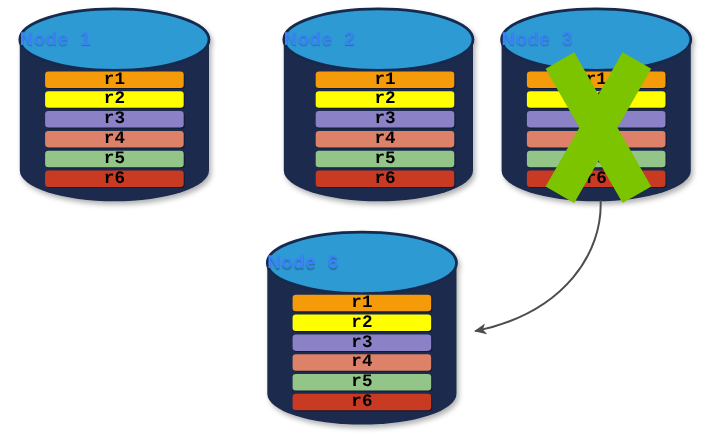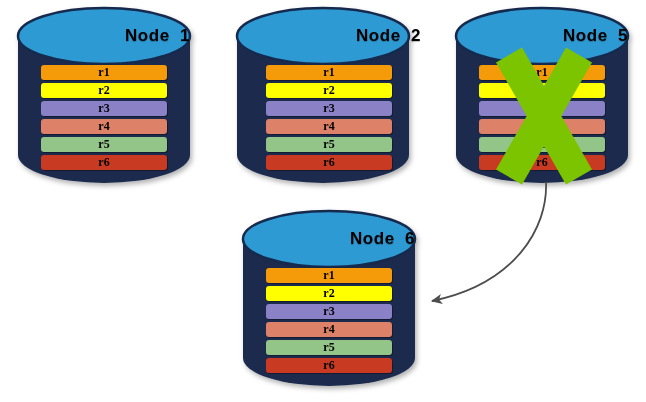--- a/index.html
+++ b/index.html
@@ -25,22 +25,22 @@
   }
   .node-svg {
     position: absolute;
     left: 0; top: 0;
     overflow: visible;
   }
   .node-title {
     position: absolute;
     left: 0;
     width: 100%;
-    text-align: right;
-    color: #000000;
+    text-align: left;
+    color: #3b82f6;
     font-weight: bold;
     font-size: 17px;
     letter-spacing: 0.5px;
     white-space: pre;
     font-family: "Liberation Sans", sans-serif;
     text-shadow: 0 1px 1px rgba(0,0,0,0.25);
   }
   .stripes {
     position: absolute;
     left: 0;
@@ -55,22 +55,22 @@
   }
   .stripe-label {
     position: absolute;
     left: 0; top: 0;
     width: 100%;
     height: 100%;
     line-height: 15px;
     text-align: center;
     color: #000000;
     font-weight: bold;
-    font-size: 12px;
-    font-family: Liberation Serif, serif;
+    font-size: 16px;
+    font-family: Liberation Mono, monospace;
   }
   .cross-svg {
     position: absolute;
     overflow: visible;
   }
   .arrow-svg {
     position: absolute;
     left: 0; top: 0;
     overflow: visible;
   }
@@ -106,21 +106,21 @@
           <span class="stripe-label">r4</span>
         </div>
         <div class="stripe" style="background: rgb(147, 196, 136); width: 126px;">
           <span class="stripe-label">r5</span>
         </div>
         <div class="stripe" style="background: rgb(201, 58, 34); width: 126px;">
           <span class="stripe-label">r6</span>
         </div>
       </div>
     </div>
-    <div class="node" style="left: 237px; top: 8px; width: 184px; height: 175px;">
+    <div class="node" style="left: 258px; top: 8px; width: 184px; height: 175px;">
       <svg class="node-svg" width="172" height="175">
         <defs>
           <filter id="sh1" x="-25%" y="-25%" width="160%" height="160%">
             <feDropShadow dx="2" dy="3" stdDeviation="2.4" flood-color="#000000" flood-opacity="0.30"></feDropShadow>
           </filter>
         </defs>
         <g filter="url(#sh1)">
           <path d="M 0,28 L 0,147 A 86,28 0 0 0 172,147 L 172,28 Z" fill="#1b2b4d"></path>
           <ellipse cx="86" cy="28" rx="86" ry="28" fill="#2f9ad4" stroke="#16294d" stroke-width="2.5"></ellipse>
         </g>
@@ -152,21 +152,21 @@
         <defs>
           <filter id="sh2" x="-25%" y="-25%" width="160%" height="160%">
             <feDropShadow dx="2" dy="3" stdDeviation="2.4" flood-color="#000000" flood-opacity="0.30"></feDropShadow>
           </filter>
         </defs>
         <g filter="url(#sh2)">
           <path d="M 0,28 L 0,147 A 86,28 0 0 0 172,147 L 172,28 Z" fill="#1b2b4d"></path>
           <ellipse cx="86" cy="28" rx="86" ry="28" fill="#2f9ad4" stroke="#16294d" stroke-width="2.5"></ellipse>
         </g>
       </svg>
-      <div class="node-title" style="top: 18px;">Node  5</div>
+      <div class="node-title" style="top: 18px;">Node  3</div>
       <div class="stripes" style="top: 57px;">
         <div class="stripe" style="background: rgb(245, 155, 9); width: 126px;">
           <span class="stripe-label">r1</span>
         </div>
         <div class="stripe" style="background: rgb(255, 255, 0); width: 126px;">
           <span class="stripe-label">r2</span>
         </div>
         <div class="stripe" style="background: rgb(138, 129, 198); width: 126px;">
           <span class="stripe-label">r3</span>
         </div>

